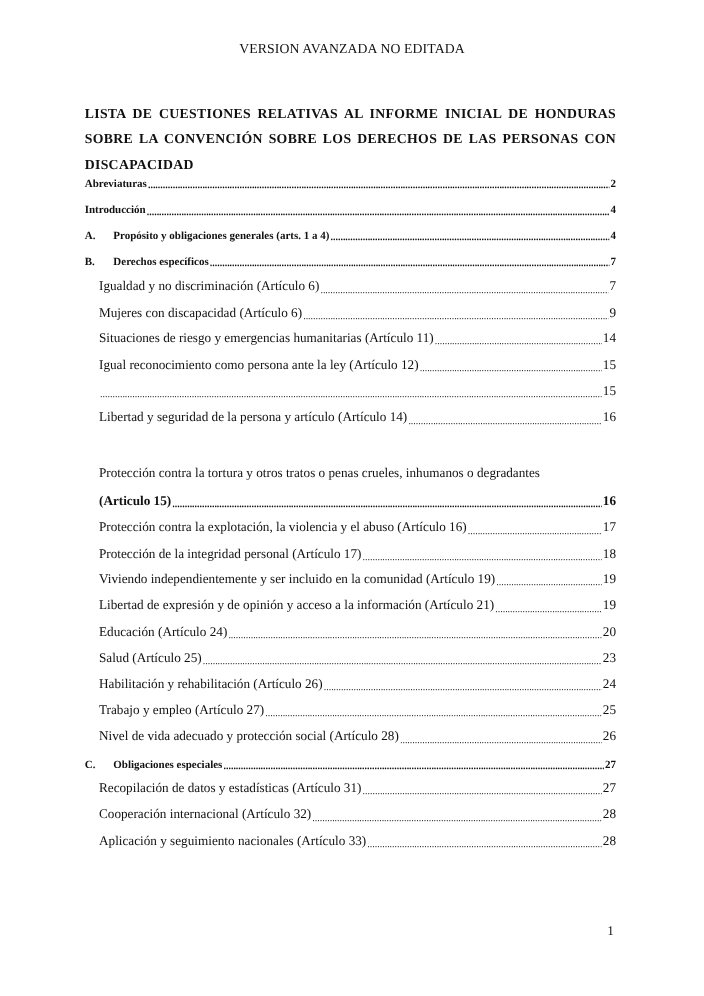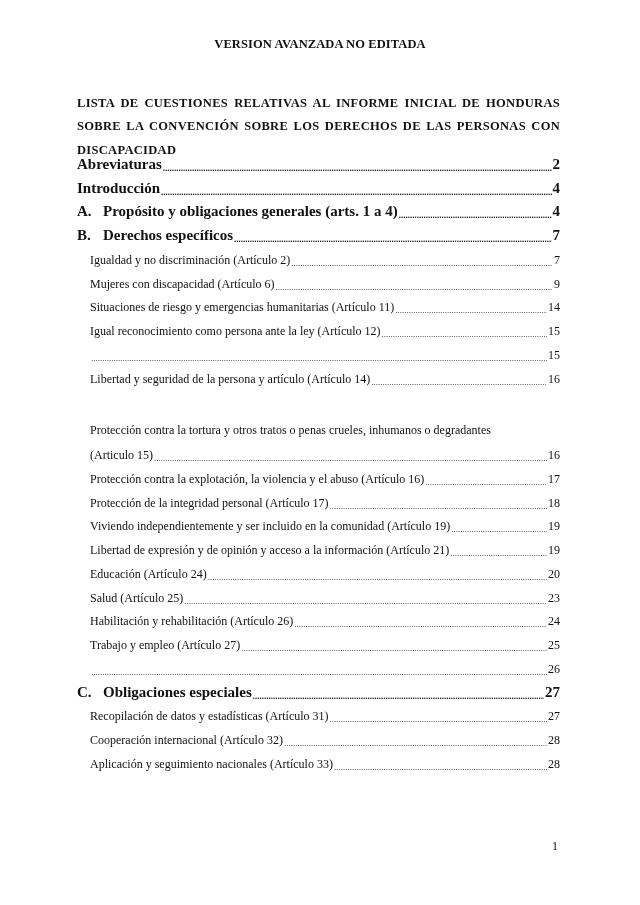--- a/index.html
+++ b/index.html
@@ -20,21 +20,21 @@
       left: 0; top: 0;
       width: 640px; height: 905px;
       background: #ffffff;
     }
     .draft-banner {
       position: absolute;
       top: 37px;
       left: 0;
       width: 640px;
       text-align: center;
-      font-weight: bold;
+      font-weight: normal;
       font-size: 12.5px;
       letter-spacing: 0.1px;
     }
     .doc-heading {
       position: absolute;
       top: 92px;
       left: 77px;
       width: 483px;
       font-weight: bold;
       font-size: 12.5px;
@@ -46,21 +46,21 @@
     .toc {
       position: absolute;
       top: 149px;
       left: 77px;
       width: 483px;
     }
     .toc-row {
       display: flex;
       align-items: flex-end;
       height: 23.75px;
-      font-size: 15px;
+      font-size: 10px;
       white-space: nowrap;
     }
     .toc-row.level-1 { font-weight: bold; padding-left: 0; }
     .toc-row.level-2 { font-weight: normal; padding-left: 13px; width: calc(100% - 13px); font-size: 12px; }
     .toc-row .num {
       display: inline-block;
       width: 26px;
       flex: 0 0 26px;
     }
     .toc-row .label {
@@ -95,20 +95,21 @@
     .toc-row.wrap .first-line {
       display: block;
       height: 17.75px;
       line-height: 17.75px;
       margin-top: 29px;
     }
     .toc-row.wrap .second-line {
       display: flex;
       align-items: flex-end;
       height: 23.75px;
+      font-weight: bold;
     }
     .page-footer {
       position: absolute;
       top: 839px;
       left: 552px;
       font-size: 12px;
     }
   </style>
 </head>
 <body>
@@ -141,21 +142,21 @@
     </div>
 
     <div class="toc-row level-1">
       <span class="num">B.</span>
       <span class="label">Derechos específicos</span>
       <span class="leader"></span>
       <span class="page-num">7</span>
     </div>
 
     <div class="toc-row level-2">
-      <span class="label">Igualdad y no discriminación (Artículo 2)</span>
+      <span class="label">Igualdad y no discriminación (Artículo 6)</span>
       <span class="leader"></span>
       <span class="page-num">7</span>
     </div>
 
     <div class="toc-row level-2">
       <span class="label">Mujeres con discapacidad (Artículo 6)</span>
       <span class="leader"></span>
       <span class="page-num">9</span>
     </div>
 
@@ -235,20 +236,21 @@
       <span class="page-num">24</span>
     </div>
 
     <div class="toc-row level-2">
       <span class="label">Trabajo y empleo (Artículo 27)</span>
       <span class="leader"></span>
       <span class="page-num">25</span>
     </div>
 
     <div class="toc-row level-2">
+      <span class="label">Nivel de vida adecuado y protección social (Artículo 28)</span>
       <span class="leader"></span>
       <span class="page-num">26</span>
     </div>
 
     <div class="toc-row level-1">
       <span class="num">C.</span>
       <span class="label">Obligaciones especiales</span>
       <span class="leader"></span>
       <span class="page-num">27</span>
     </div>

